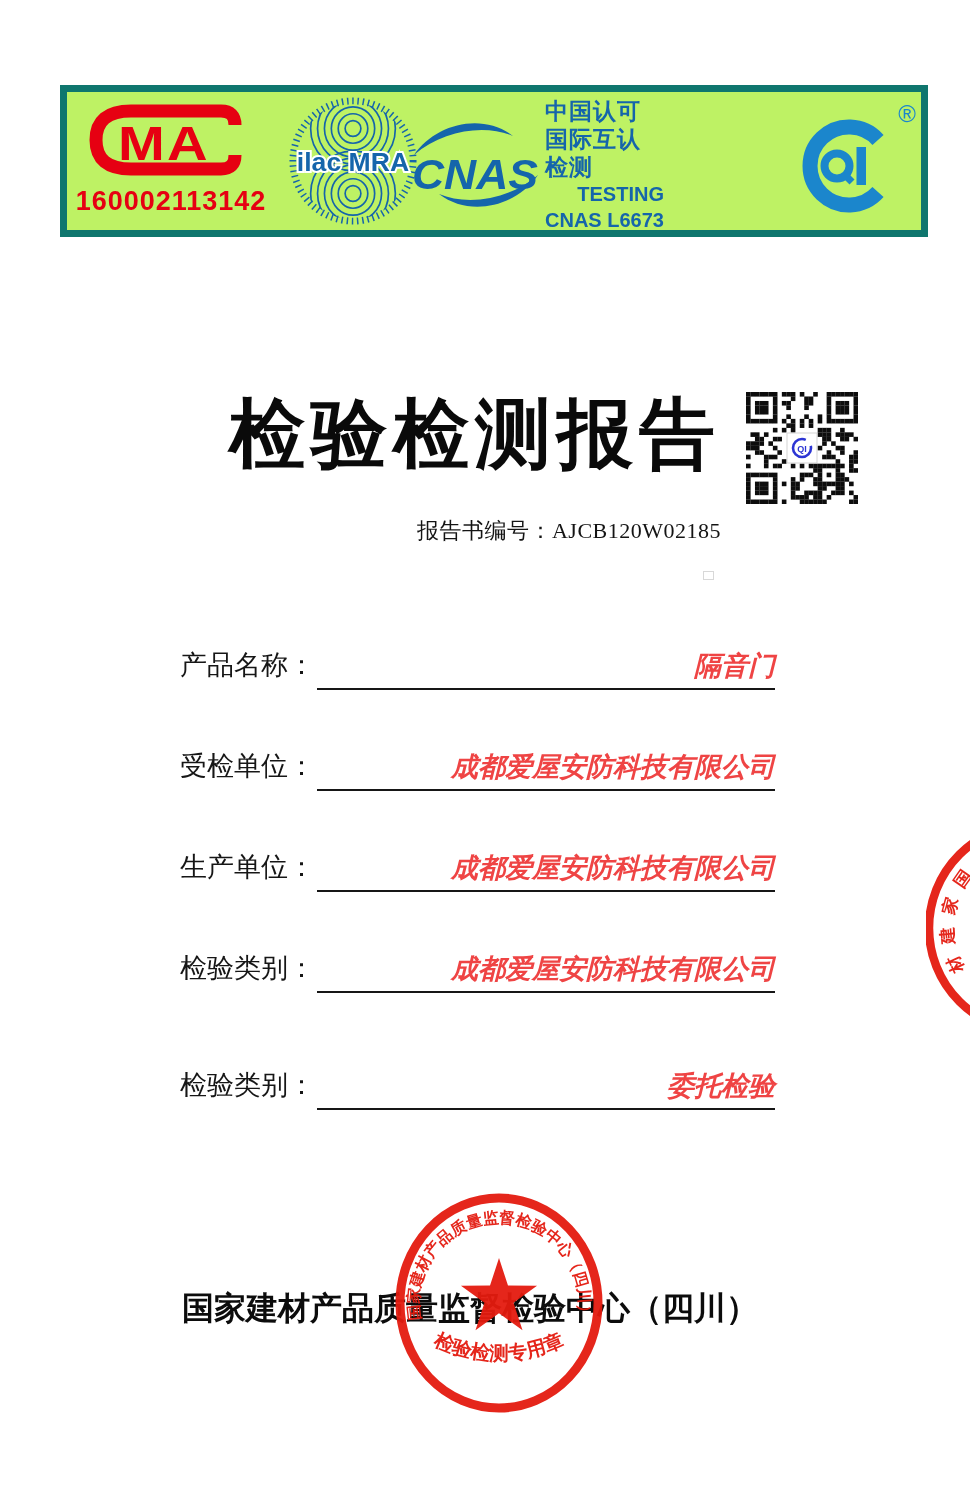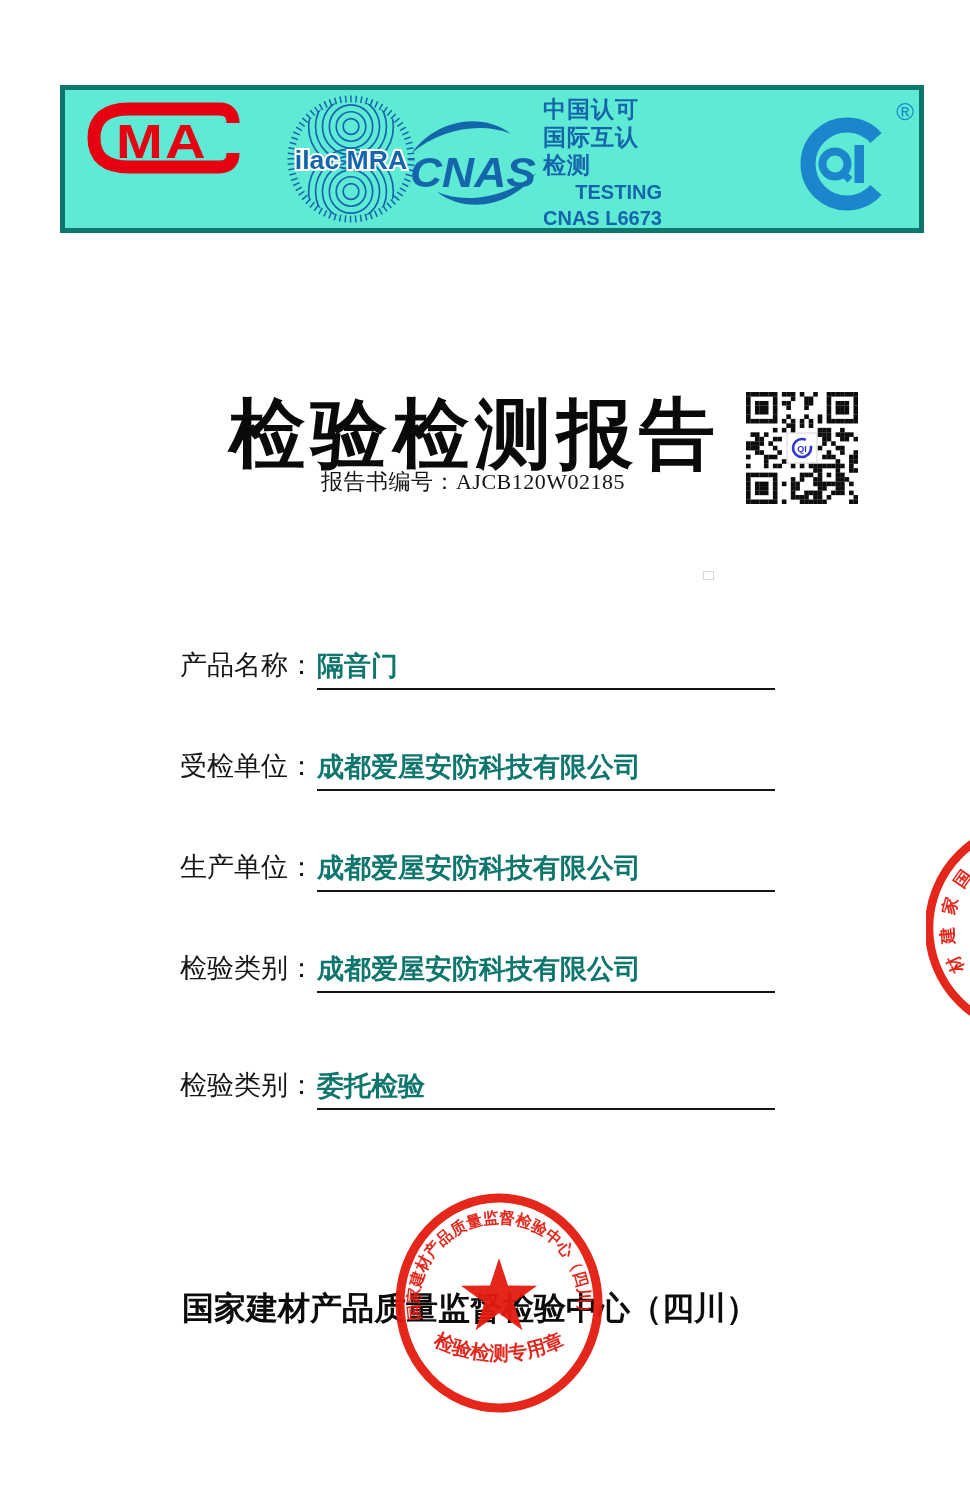--- a/index.html
+++ b/index.html
@@ -1,46 +1,46 @@
 <!DOCTYPE html>
 <html><head>
 <meta charset="utf-8">
 <style>
   html,body{margin:0;padding:0;background:#fff;}
   .page{position:relative;width:970px;height:1499px;background:#ffffff;overflow:hidden;
         font-family:"Liberation Serif","DejaVu Serif",serif;color:#111;}
 
   
-  .logo-strip{position:absolute;left:60px;top:85px;width:854px;height:138px;border:5px solid #0f766e;background:#5eead4;}
+  .logo-strip{position:absolute;left:60px;top:85px;width:854px;height:138px;border:7px solid #0f766e;background:#bef264;}
   .cma-svg{position:absolute;left:16px;top:5px;}
   .cma-number{position:absolute;left:4px;top:94px;width:200px;text-align:center;
               font-family:"Liberation Sans","DejaVu Sans",sans-serif;font-weight:bold;
               font-size:27px;color:#e60012;letter-spacing:1px;}
   .ilac-svg{position:absolute;left:220px;top:3px;}
   .cnas-svg{position:absolute;left:342px;top:26px;}
   .cnas-text{position:absolute;left:478px;top:5px;color:#1565ab;
              font-family:"Liberation Sans","DejaVu Sans",sans-serif;font-weight:bold;line-height:28px;}
   .cnas-cn{font-size:23px;letter-spacing:1px;}
   .cnas-en{font-size:20px;letter-spacing:0;line-height:26px;text-align:right;}
   .qi-svg{position:absolute;left:726px;top:8px;}
 
   
   .title{position:absolute;left:225px;top:392px;width:496px;text-align:right;
          font-size:76px;font-weight:bold;letter-spacing:6px;line-height:1.12;
          white-space:nowrap;color:#0a0a0a;}
-  .report-no{position:absolute;left:225px;top:467px;width:496px;text-align:center;
+  .report-no{position:absolute;left:225px;top:516px;width:496px;text-align:right;
              font-size:22px;color:#141414;letter-spacing:0.5px;white-space:nowrap;}
   .qr-svg{position:absolute;left:746px;top:392px;}
 
   
   .field-row{position:absolute;left:0;width:100%;height:46px;}
   .field-label{position:absolute;left:180px;bottom:7px;font-size:27px;color:#161616;white-space:nowrap;}
   .field-value-box{position:absolute;left:317px;width:458px;bottom:0;border-bottom:2px solid #161616;
-                   text-align:left;font-size:27px;font-weight:600;color:#0f766e;
-                   padding-bottom:4px;white-space:nowrap;}
+                   text-align:right;font-size:27px;font-weight:600;color:#ef4444;
+                   padding-bottom:4px;white-space:nowrap;font-style:italic;}
   .row-1{top:644px;} .row-2{top:745px;} .row-3{top:846px;} .row-4{top:947px;} .row-5{top:1056px;margin-top:8px;}
 
   
   .footer-line{position:absolute;left:178px;top:1287px;width:584px;text-align:center;
                font-size:32px;font-weight:bold;white-space:nowrap;color:#0c0c0c;z-index:1;}
 
   
   .stamp-main{position:absolute;left:392px;top:1192px;opacity:0.95;z-index:5;}
   .stamp-edge{position:absolute;left:926px;top:838px;opacity:0.95;z-index:5;}
   .stamp-text{font-family:"Liberation Serif","DejaVu Serif",serif;font-weight:bold;}
@@ -51,20 +51,21 @@
 <body>
 
 <div class="page">
 
   <div class="logo-strip">
 
     <svg class="cma-svg" width="170" height="86" viewBox="0 0 170 86">
       <path d="M152,28 Q152,14 138,14 L48,14 Q13,14 13,43 Q13,72 48,72 L138,72 Q152,72 152,58" fill="none" stroke="#e60012" stroke-width="13"></path>
       <text x="81" y="63" text-anchor="middle" font-family="Liberation Sans, sans-serif" font-weight="bold" font-size="48" letter-spacing="2" fill="#e60012" textLength="92" lengthAdjust="spacingAndGlyphs">MA</text>
     </svg>
+    <div class="cma-number">160002113142</div>
 
     <svg class="ilac-svg" width="132" height="132" viewBox="0 0 134 134">
       <defs>
           <clipPath id="ilacClip">
             <circle cx="67" cy="67" r="59"></circle>
           </clipPath>
         </defs>
       <circle cx="67" cy="67" r="61" fill="none" stroke="#1565ab" stroke-width="7" stroke-dasharray="1.5 3.8"></circle>
       <g clip-path="url(#ilacClip)" stroke="#1565ab" stroke-width="1.7" fill="none">
         <circle cx="67" cy="34" r="8"></circle>

